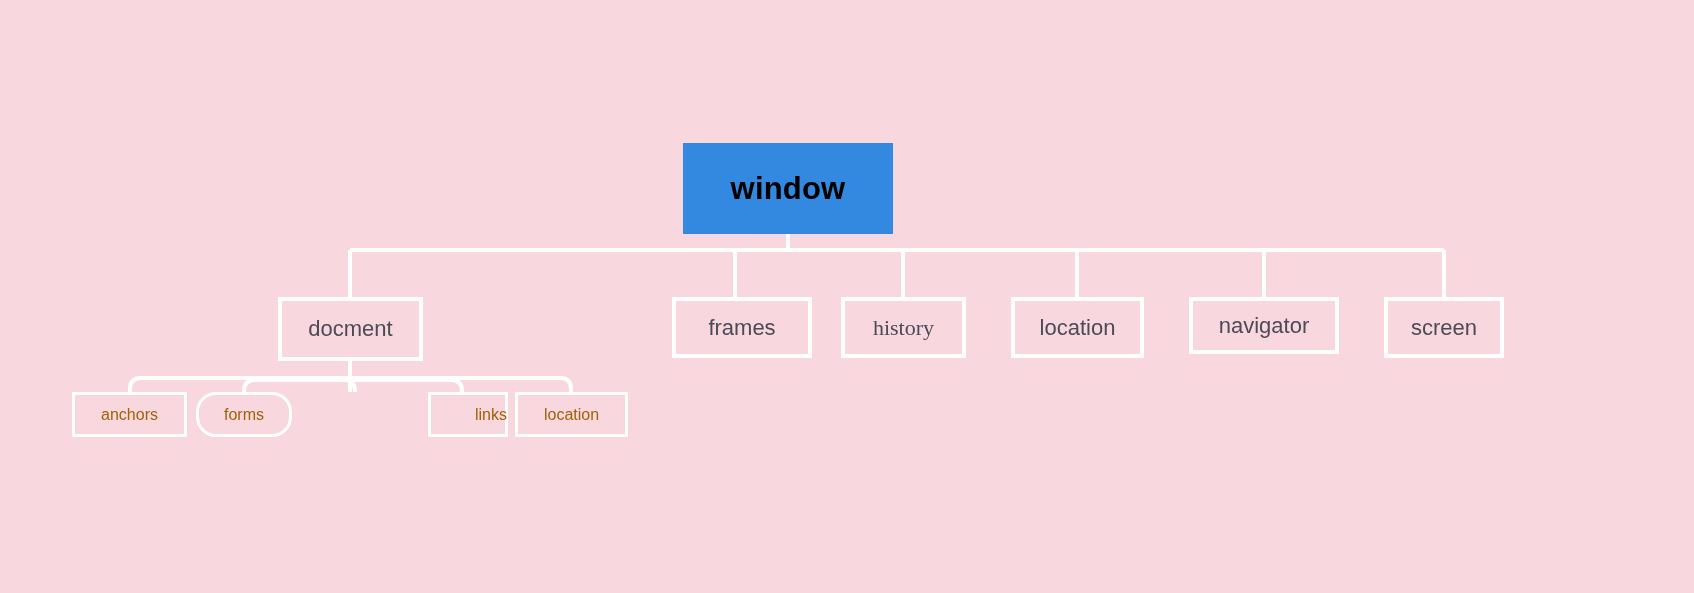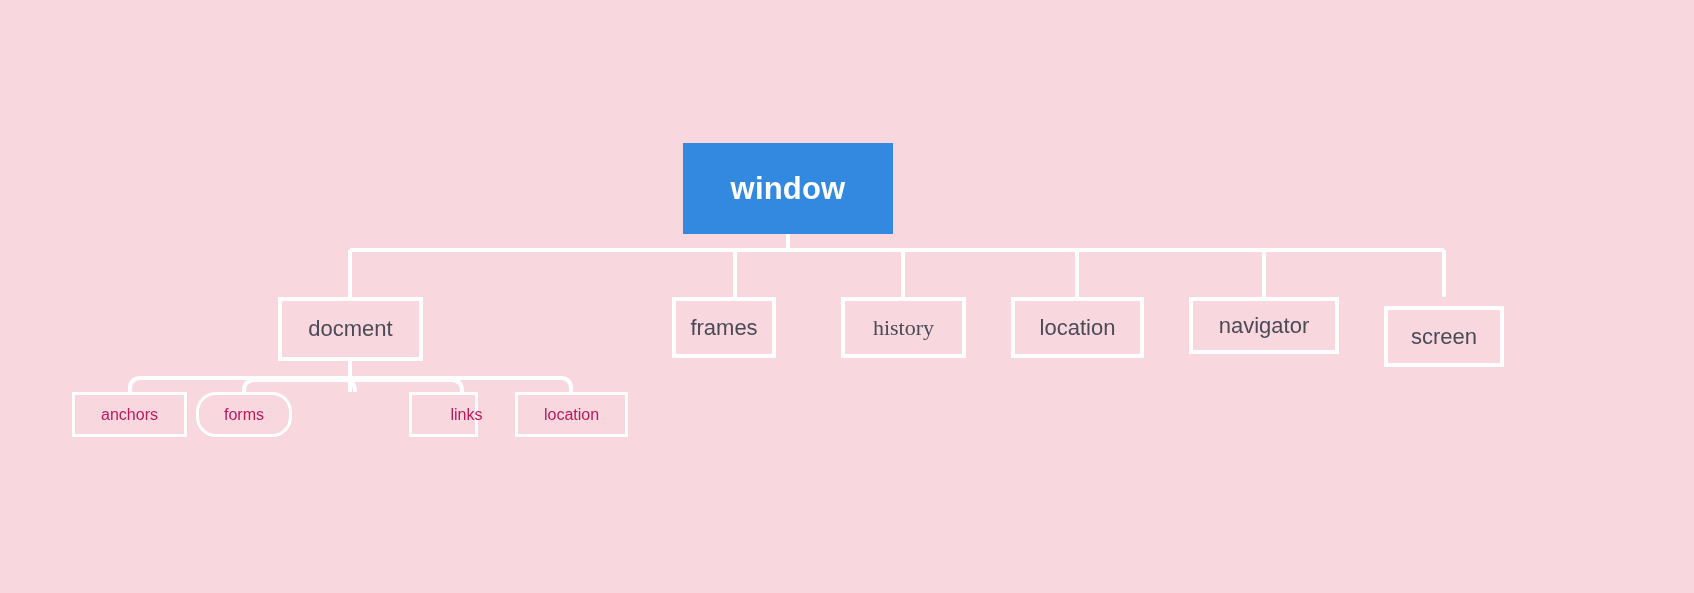--- a/index.html
+++ b/index.html
@@ -46,38 +46,38 @@
     display: flex;
     align-items: center;
     justify-content: center;
     text-align: center;
     white-space: nowrap;
   }
 
   .node-root {
     background: #3389e0;
     border: none;
-    color: #ffffff;
+    color: #000000;
     font-size: 31px;
     font-weight: bold;
     letter-spacing: 0.2px;
   }
 
   .node-branch {
     background: transparent;
     border: 4px solid #ffffff;
     color: #4b4b57;
     font-size: 22px;
     font-weight: normal;
   }
 
   .node-leaf {
     background: transparent;
     border: 3px solid #ffffff;
-    color: #be185d;
+    color: #a16207;
     font-size: 16px;
     font-weight: normal;
   }
 
   .node-label {
     display: block;
     line-height: 1;
   }
 </style>
 </head>
@@ -108,50 +108,50 @@
   </svg>
 
   <div class="node node-root" style="left:683px; top:143px; width:210px; height:91px;">
     <span class="node-label">window</span>
   </div>
 
   <div class="node node-branch" style="left:278px; top:297px; width:145px; height:64px;">
     <span class="node-label">docment</span>
   </div>
 
-  <div class="node node-branch" style="left:672px; top:297px; width:104px; height:61px;">
+  <div class="node node-branch" style="left:672px; top:297px; width:140px; height:61px;">
     <span class="node-label">frames</span>
   </div>
 
   <div class="node node-branch" style="left:841px; top:297px; width:125px; height:61px;font-family:Liberation Serif, serif;">
     <span class="node-label">history</span>
   </div>
 
   <div class="node node-branch" style="left:1011px; top:297px; width:133px; height:61px;">
     <span class="node-label">location</span>
   </div>
 
   <div class="node node-branch" style="left:1189px; top:297px; width:150px; height:57px;">
     <span class="node-label">navigator</span>
   </div>
 
-  <div class="node node-branch" style="left:1384px; top:306px; width:120px; height:61px;">
+  <div class="node node-branch" style="left:1384px; top:297px; width:120px; height:61px;">
     <span class="node-label">screen</span>
   </div>
 
   <div class="node node-leaf" style="left:72px; top:392px; width:115px; height:45px;">
     <span class="node-label">anchors</span>
   </div>
 
   <div class="node node-leaf" style="left:196px; top:392px; width:96px; height:45px;border-radius:20px;">
     <span class="node-label">forms</span>
   </div>
 
 
-  <div class="node node-leaf" style="left:409px; top:392px; width:69px; height:45px;padding-left:46px;">
+  <div class="node node-leaf" style="left:428px; top:392px; width:80px; height:45px;padding-left:46px;">
     <span class="node-label">links</span>
   </div>
 
   <div class="node node-leaf" style="left:515px; top:392px; width:113px; height:45px;">
     <span class="node-label">location</span>
   </div>
 
 </div>
 
 </body></html>

